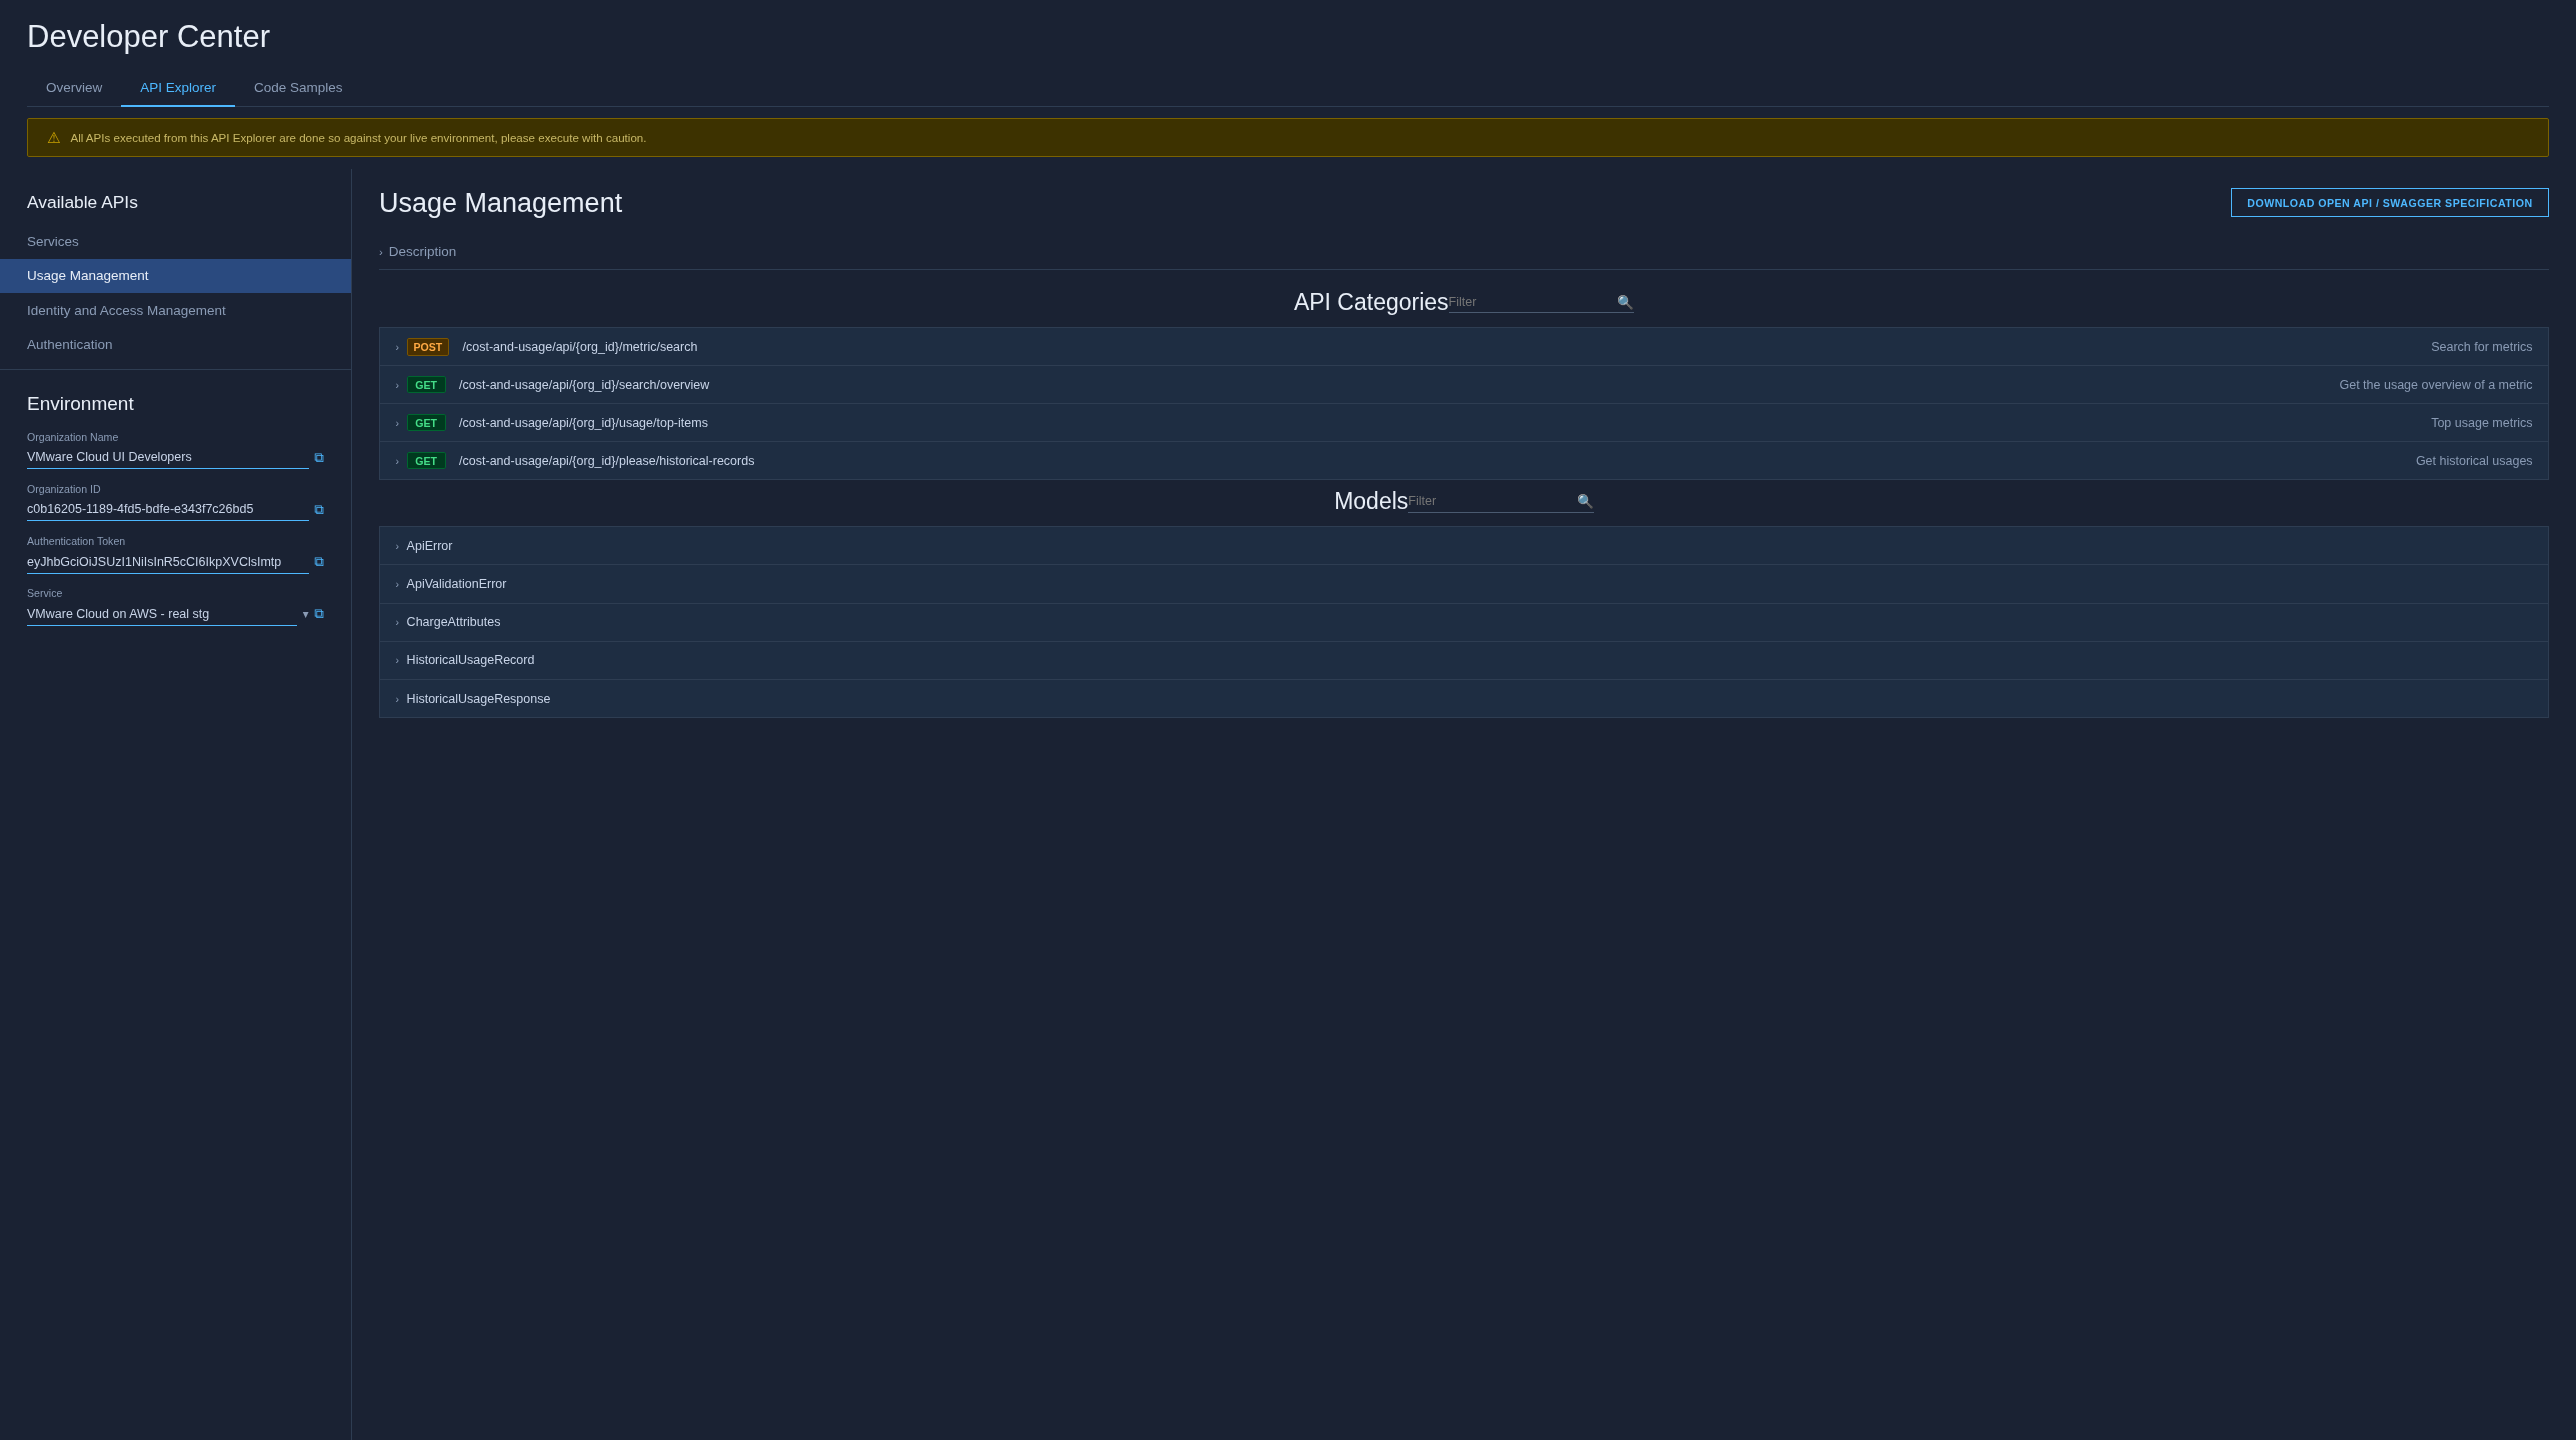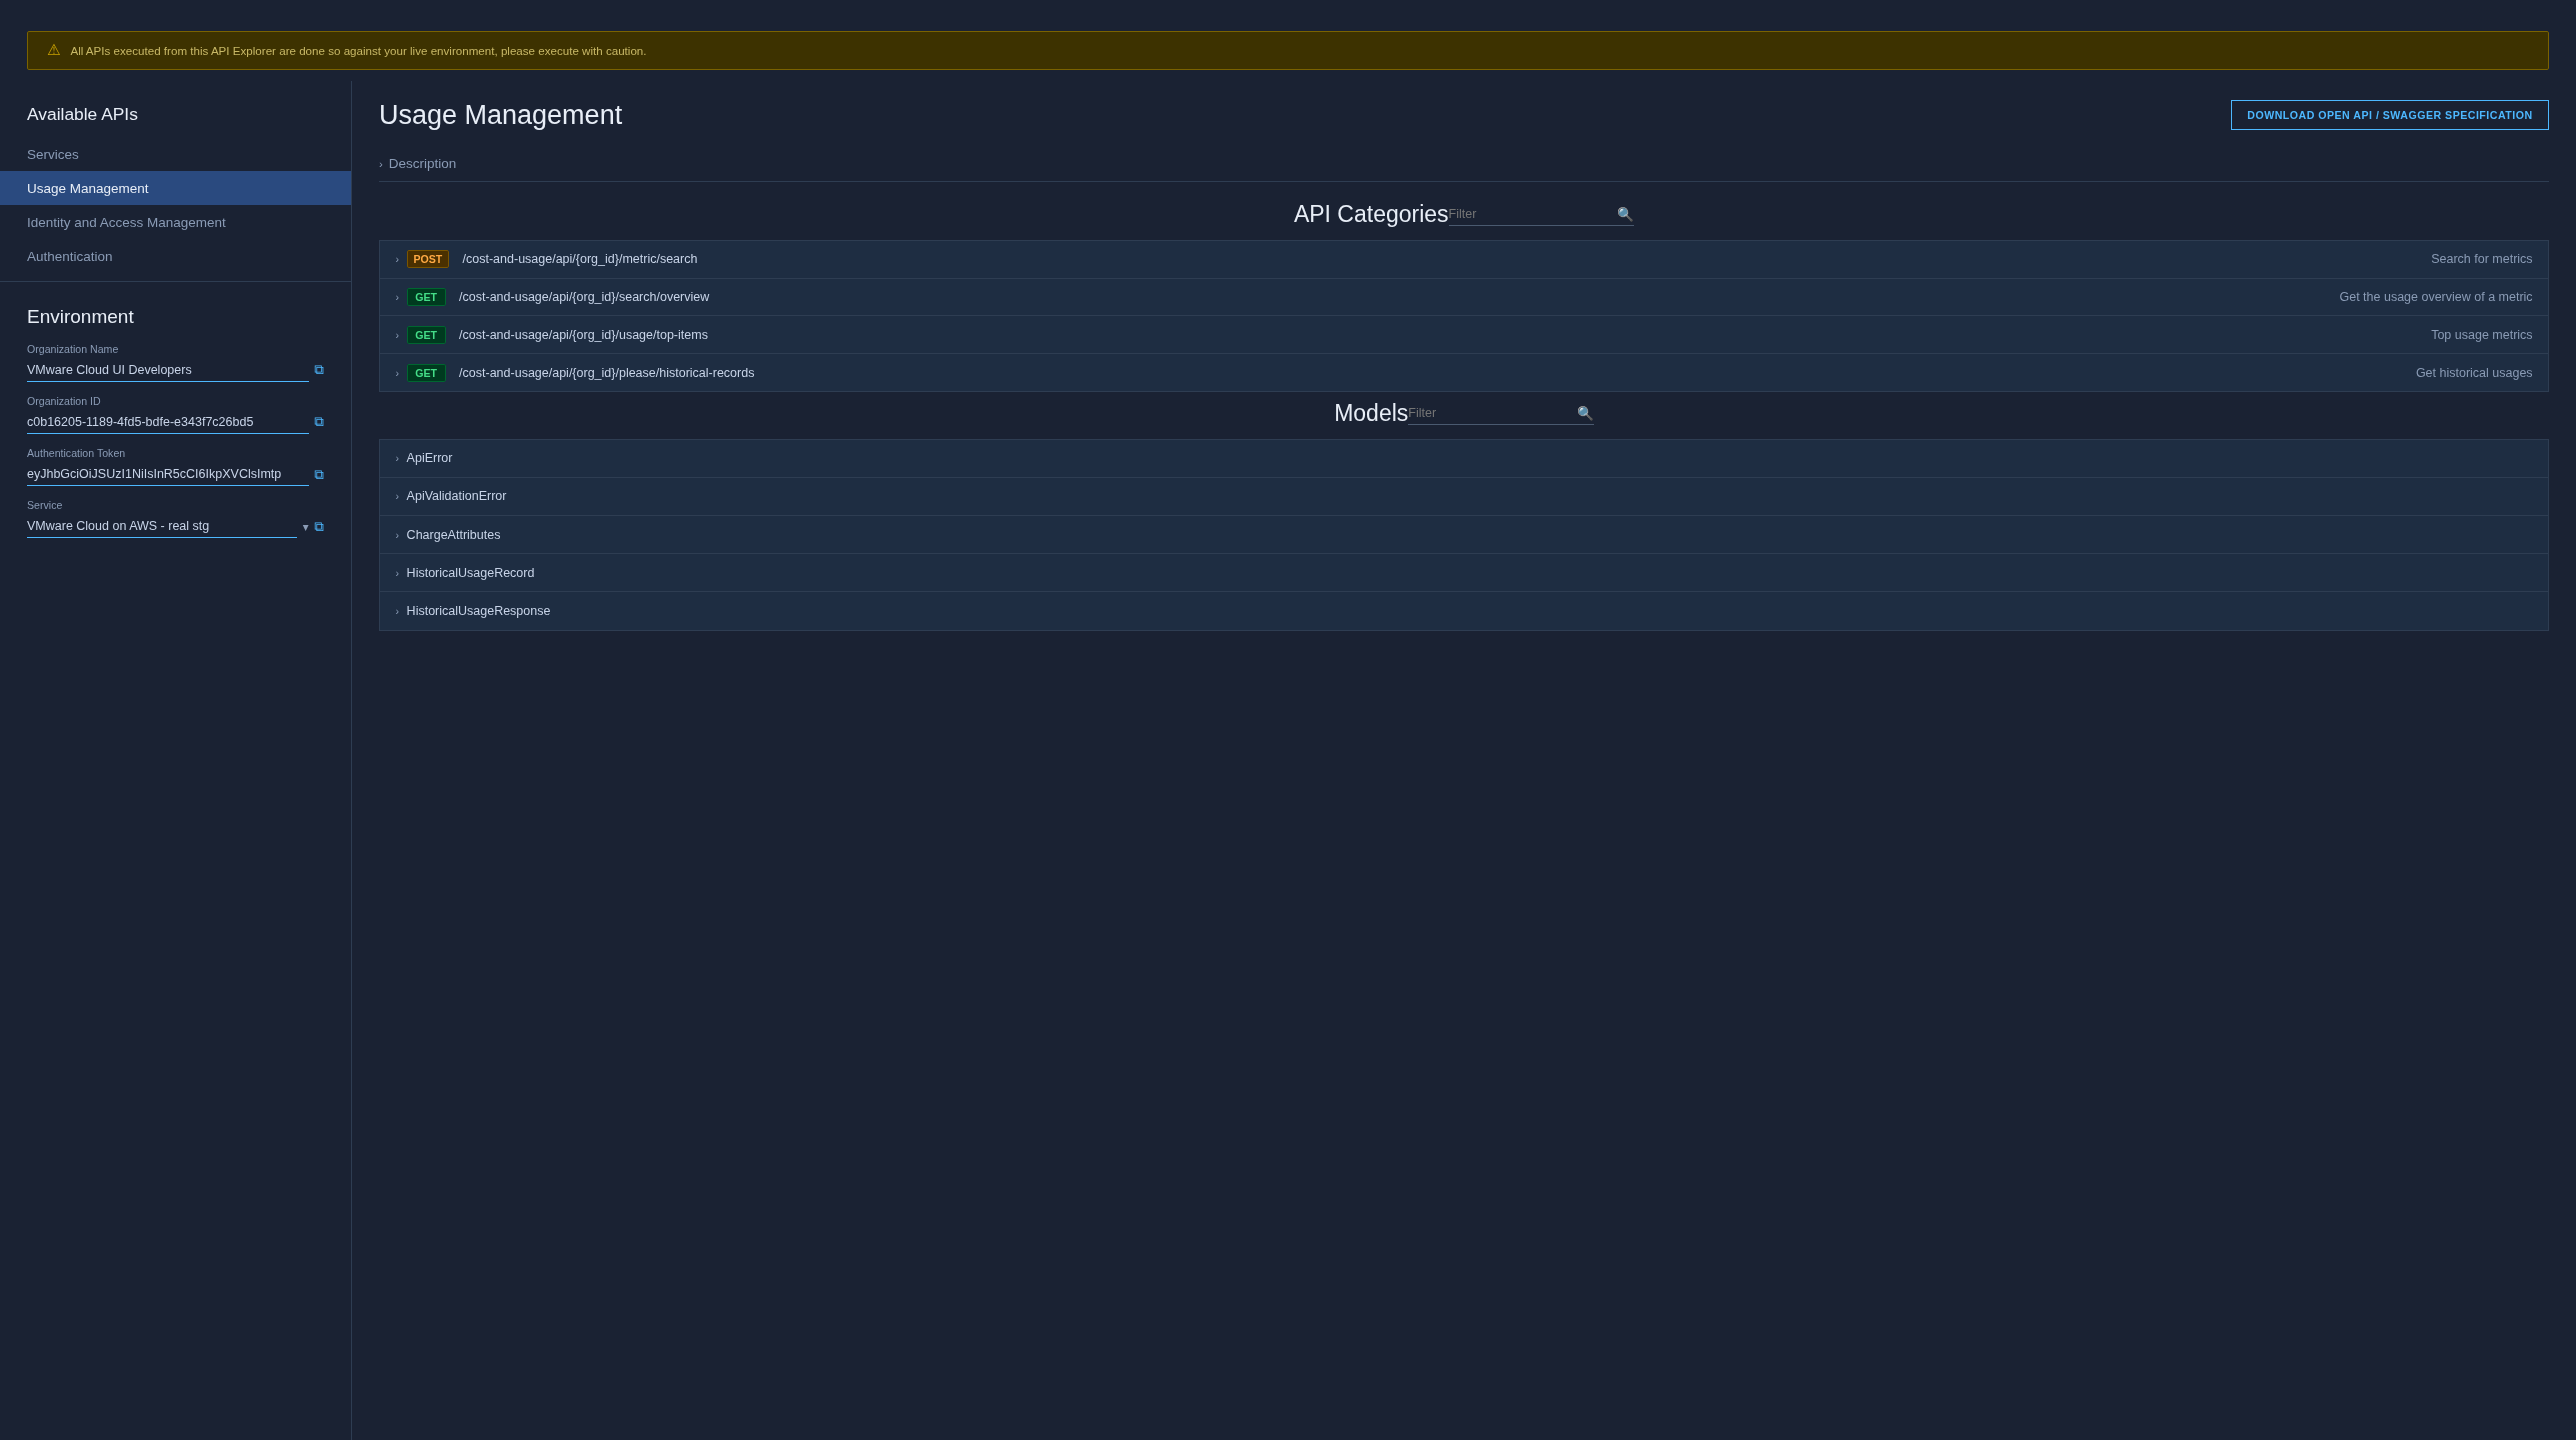--- a/index.html
+++ b/index.html
@@ -290,20 +290,26 @@
     .model-name {
       color: #c8d4e8;
       font-size: 12.5px;
     }
   </style>
 </head>
 <body>
 
 <div class="page-container">
   <div class="header">
+    <h1 class="page-title">Developer Center</h1>
+    <div class="tabs">
+      <div class="tab">Overview</div>
+      <div class="tab active">API Explorer</div>
+      <div class="tab">Code Samples</div>
+    </div>
   </div>
 
   <div class="warning-banner">
     <span class="warning-icon">⚠</span>
     <span class="warning-text">All APIs executed from this API Explorer are done so against your live environment, please execute with caution.</span>
   </div>
 
   <div class="main-layout">
     <div class="sidebar">
       <div class="sidebar-section-title">Available APIs</div>

